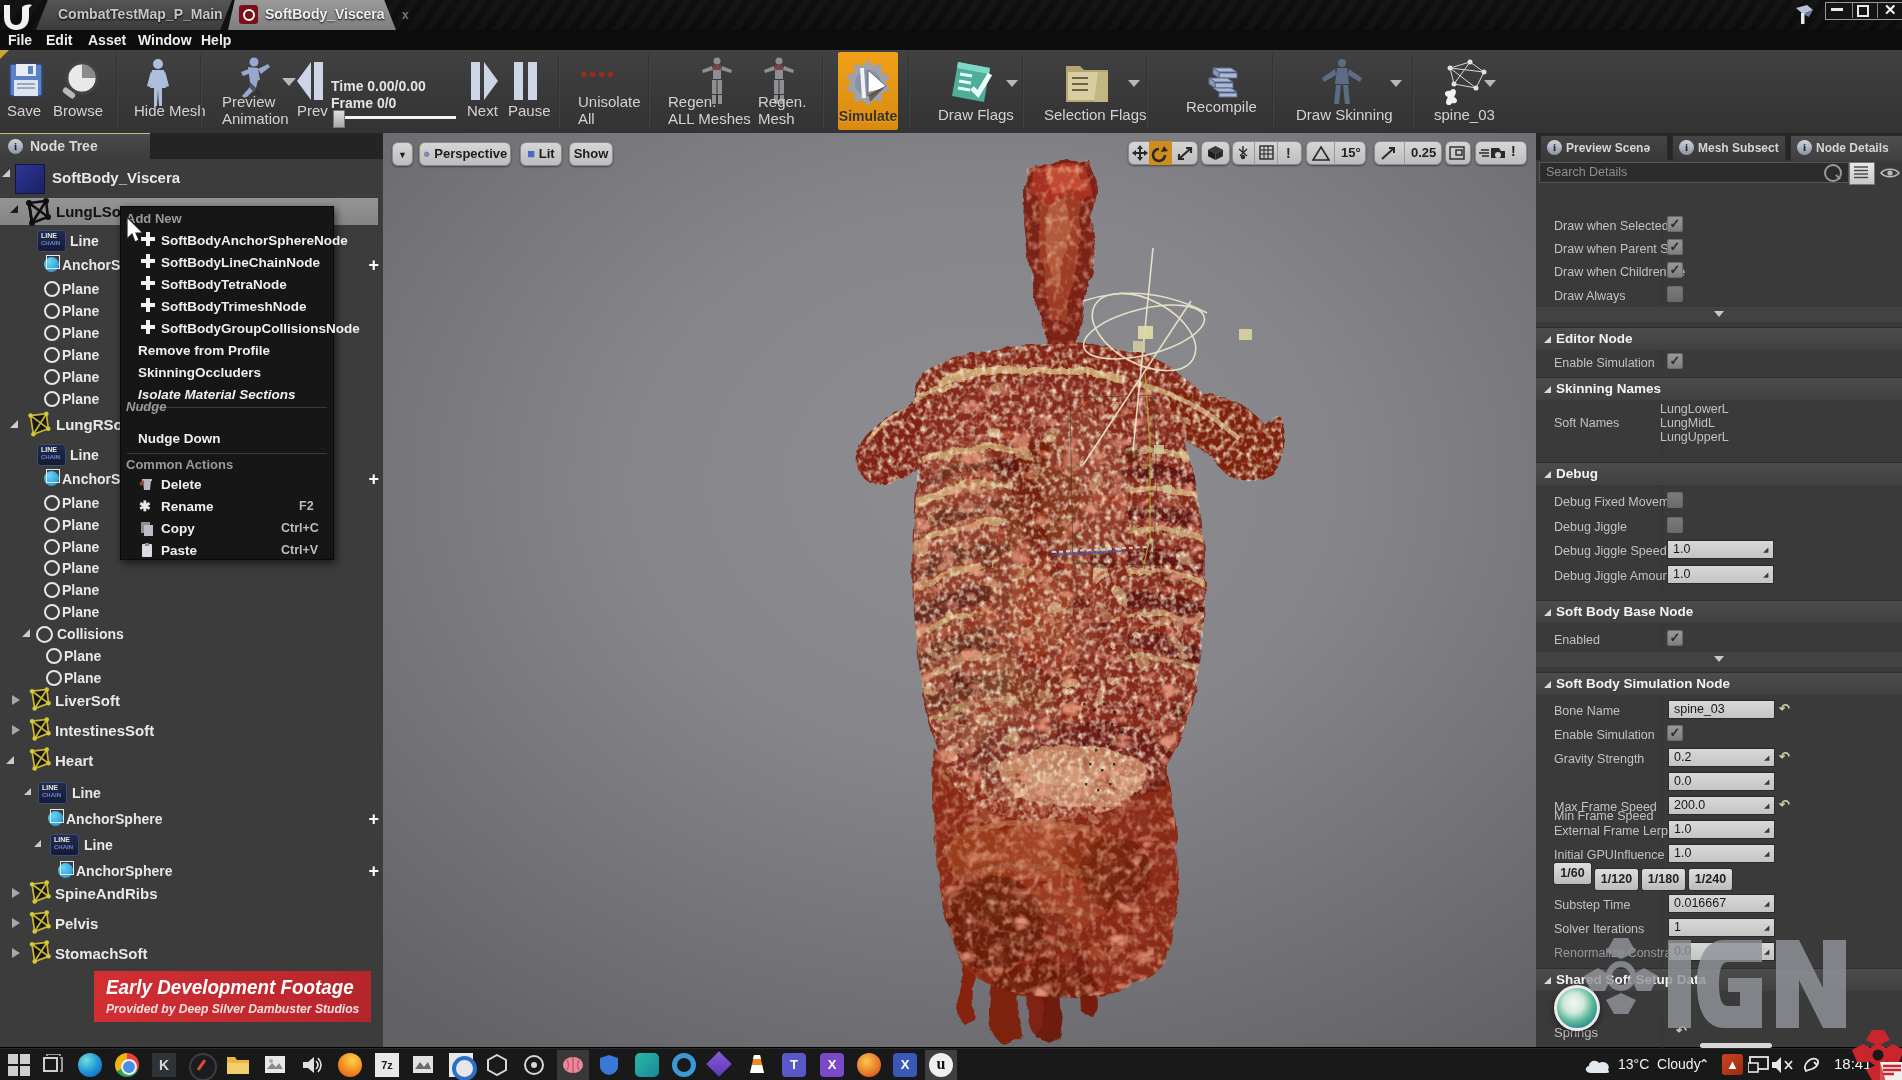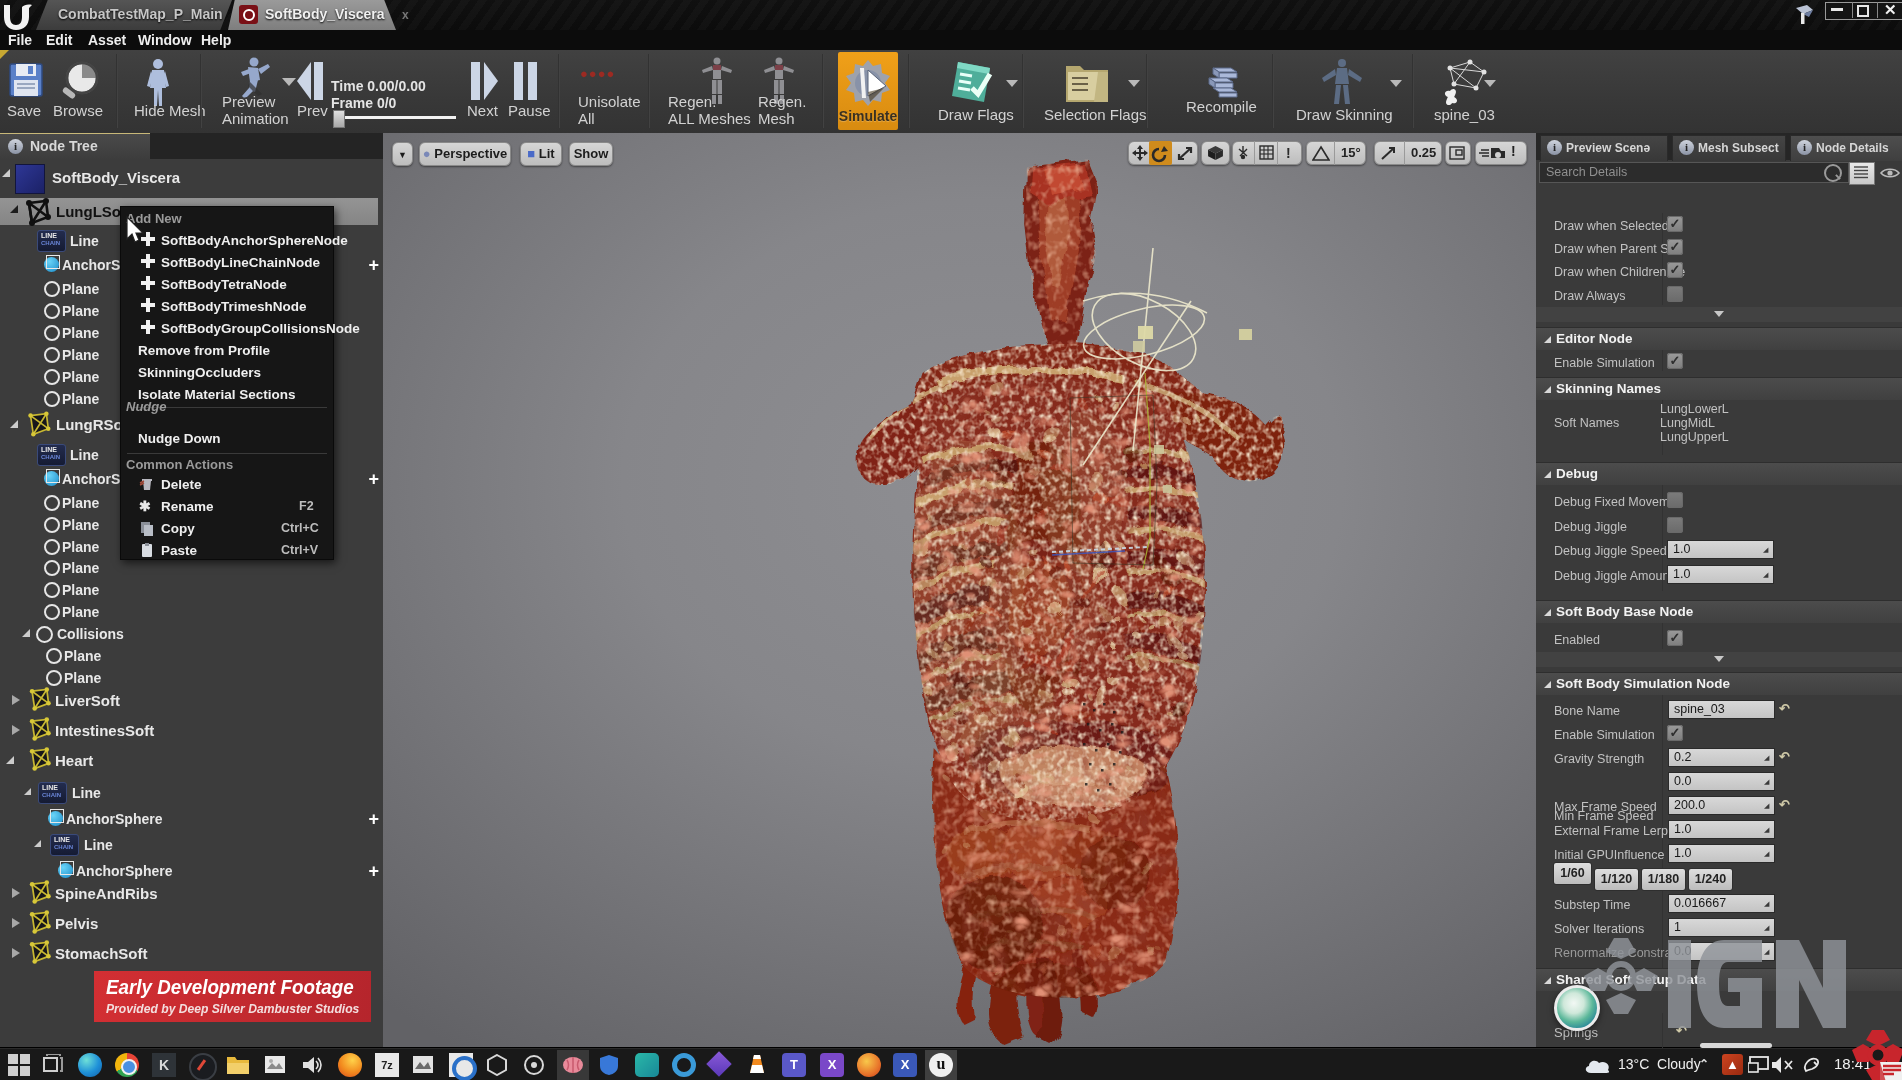--- a/index.html
+++ b/index.html
@@ -1110,21 +1110,21 @@
     <div class="abs cm-plus" style="left:20px;top:47px;"></div>
       <div class="abs cm-item" style="left:40px;top:48px;">SoftBodyLineChainNode</div>
     <div class="abs cm-plus" style="left:20px;top:69px;"></div>
       <div class="abs cm-item" style="left:40px;top:70px;">SoftBodyTetraNode</div>
     <div class="abs cm-plus" style="left:20px;top:91px;"></div>
       <div class="abs cm-item" style="left:40px;top:92px;">SoftBodyTrimeshNode</div>
     <div class="abs cm-plus" style="left:20px;top:113px;"></div>
       <div class="abs cm-item" style="left:40px;top:114px;">SoftBodyGroupCollisionsNode</div>
     <div class="abs cm-item" style="left:17px;top:136px;">Remove from Profile</div>
     <div class="abs cm-item" style="left:17px;top:158px;">SkinningOccluders</div>
-    <div class="abs cm-item" style="left:17px;top:180px;">Isolate Material Sections</div>
+    <div class="abs cm-item" style="left:17px;top:180px;font-style:italic;">Isolate Material Sections</div>
     <div class="abs cm-sep" style="top:200px;"></div>
     <div class="abs cm-head" style="left:5px;top:192px;font-style:italic;">Nudge</div>
     <div class="abs cm-item" style="left:17px;top:224px;">Nudge Down</div>
     <div class="abs cm-sep" style="top:246px;"></div>
     <div class="abs cm-head" style="left:5px;top:250px;">Common Actions</div>
     <svg class="abs" style="left:18px;top:269px" width="16" height="16" viewBox="0 0 16 16">
         <path d="M4 5 L12 5 L11 14 L5 14 Z" fill="#b8b8c0"></path>
         <rect x="3" y="3" width="10" height="2" fill="#b8b8c0"></rect>
         <path d="M1 7 L5 5 M1 9 L5 7" stroke="#a04a3a" stroke-width="1.5"></path>
       </svg>

